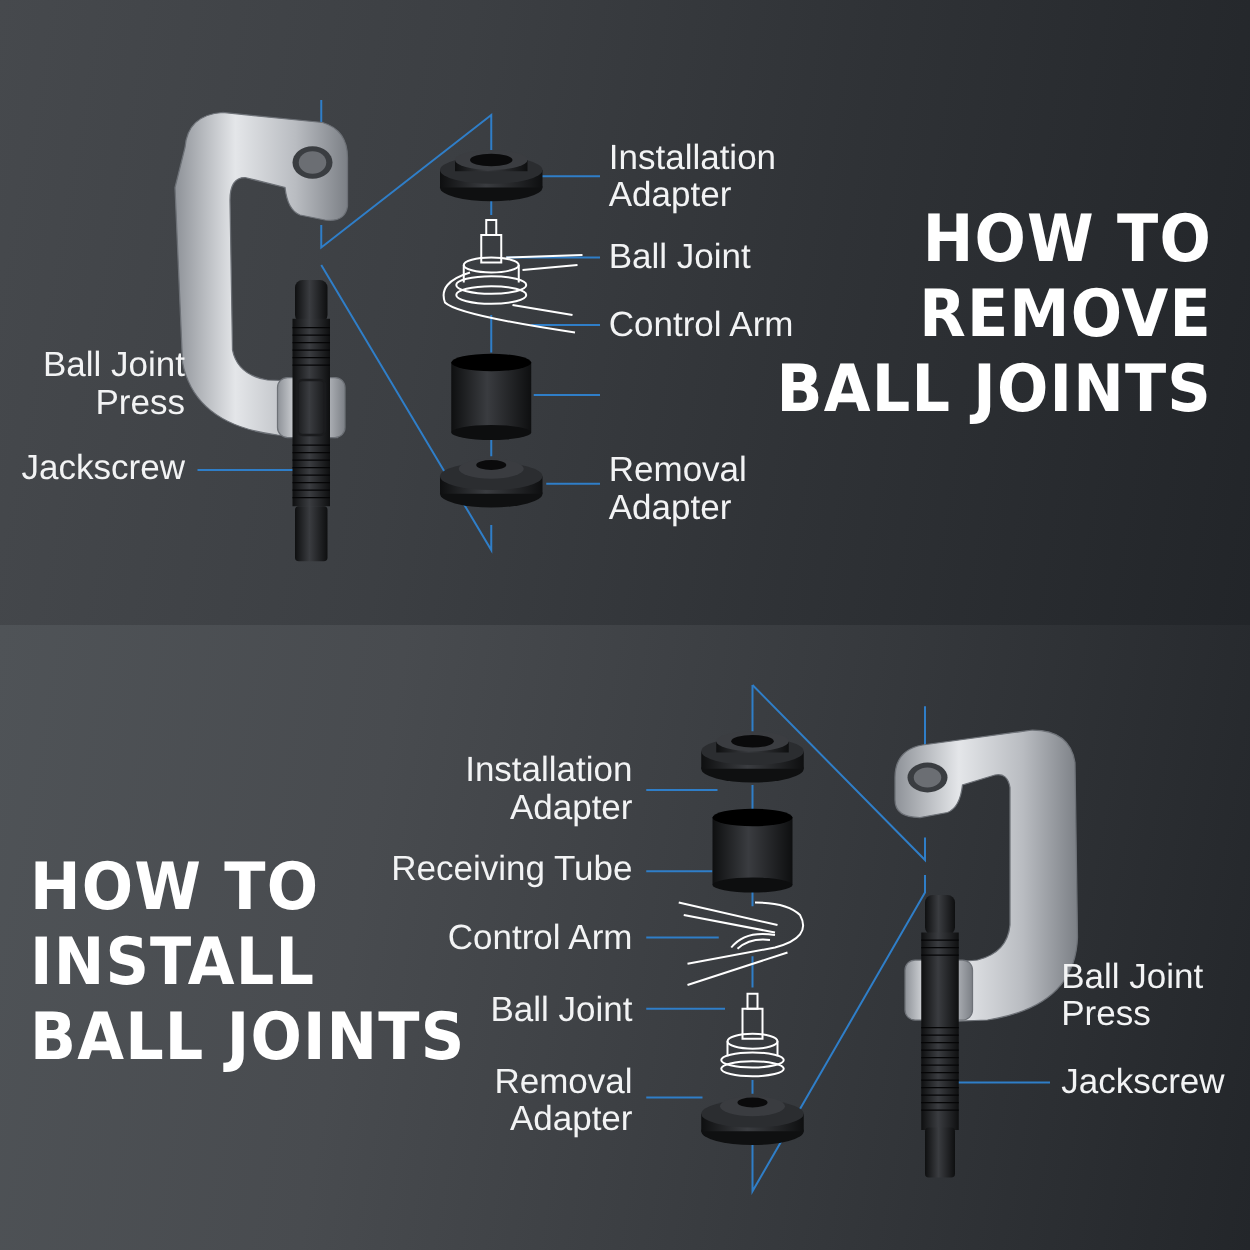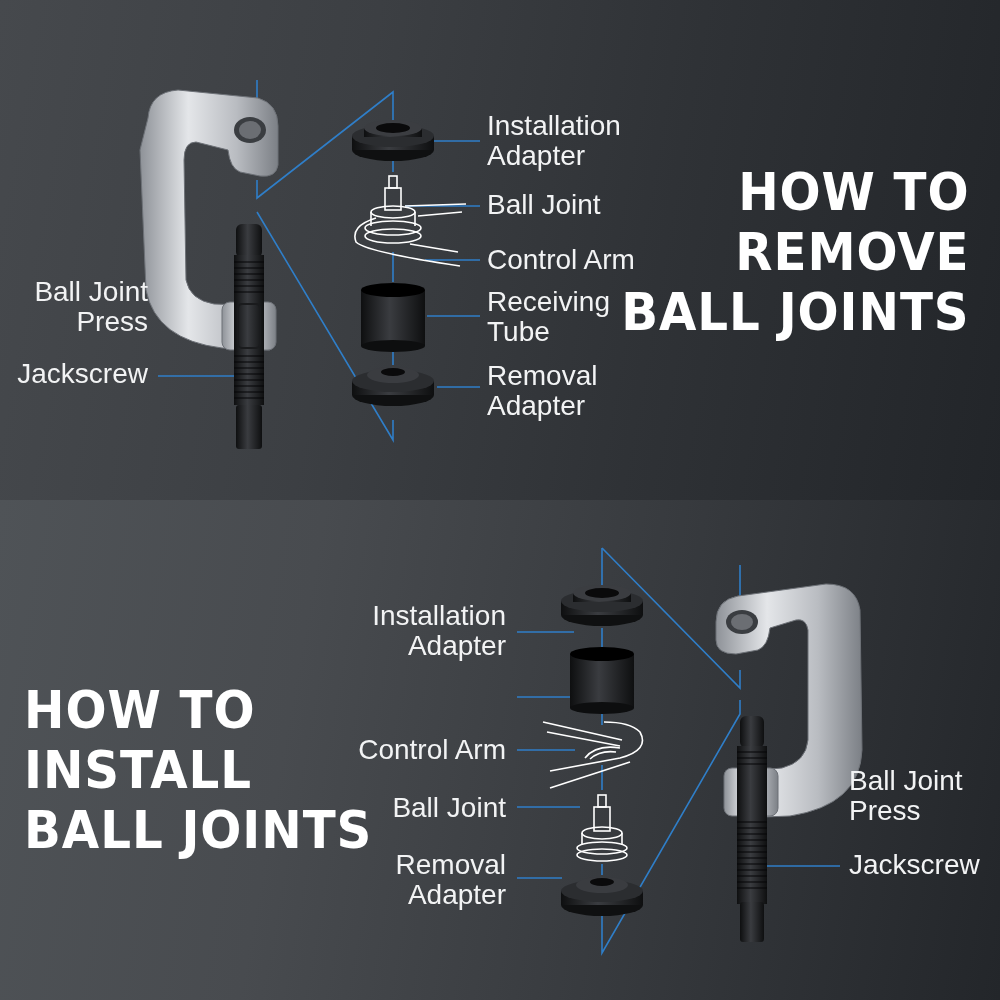--- a/index.html
+++ b/index.html
@@ -126,24 +126,20 @@
     <span class="line2">Press</span>
   </div>
   <div class="label right" style="right:852px; top:359px;">Jackscrew</div>
 
   <div class="label" style="left:487px; top:111px;">
     <span class="line2">Installation</span>
     <span class="line2">Adapter</span>
   </div>
   <div class="label" style="left:487px; top:190px;">Ball Joint</div>
   <div class="label" style="left:487px; top:245px;">Control Arm</div>
-  <div class="label" style="left:487px; top:287px;">
-    <span class="line2">Receiving</span>
-    <span class="line2">Tube</span>
-  </div>
   <div class="label" style="left:487px; top:361px;">
     <span class="line2">Removal</span>
     <span class="line2">Adapter</span>
   </div>
 
   <h1 class="headline right" style="right:30px; top:162px;">
     <span>HOW TO</span>
     <span>REMOVE</span>
     <span>BALL JOINTS</span>
   </h1>
@@ -260,20 +256,21 @@
   <h1 class="headline left" style="left:24px; top:180px;">
     <span>HOW TO</span>
     <span>INSTALL</span>
     <span>BALL JOINTS</span>
   </h1>
 
   <div class="label right" style="right:494px; top:101px;">
     <span class="line2">Installation</span>
     <span class="line2">Adapter</span>
   </div>
+  <div class="label right" style="right:494px; top:180px;">Receiving Tube</div>
   <div class="label right" style="right:494px; top:235px;">Control Arm</div>
   <div class="label right" style="right:494px; top:293px;">Ball Joint</div>
   <div class="label right" style="right:494px; top:350px;">
     <span class="line2">Removal</span>
     <span class="line2">Adapter</span>
   </div>
 
   <div class="label" style="left:849px; top:266px;">
     <span class="line2">Ball Joint</span>
     <span class="line2">Press</span>

